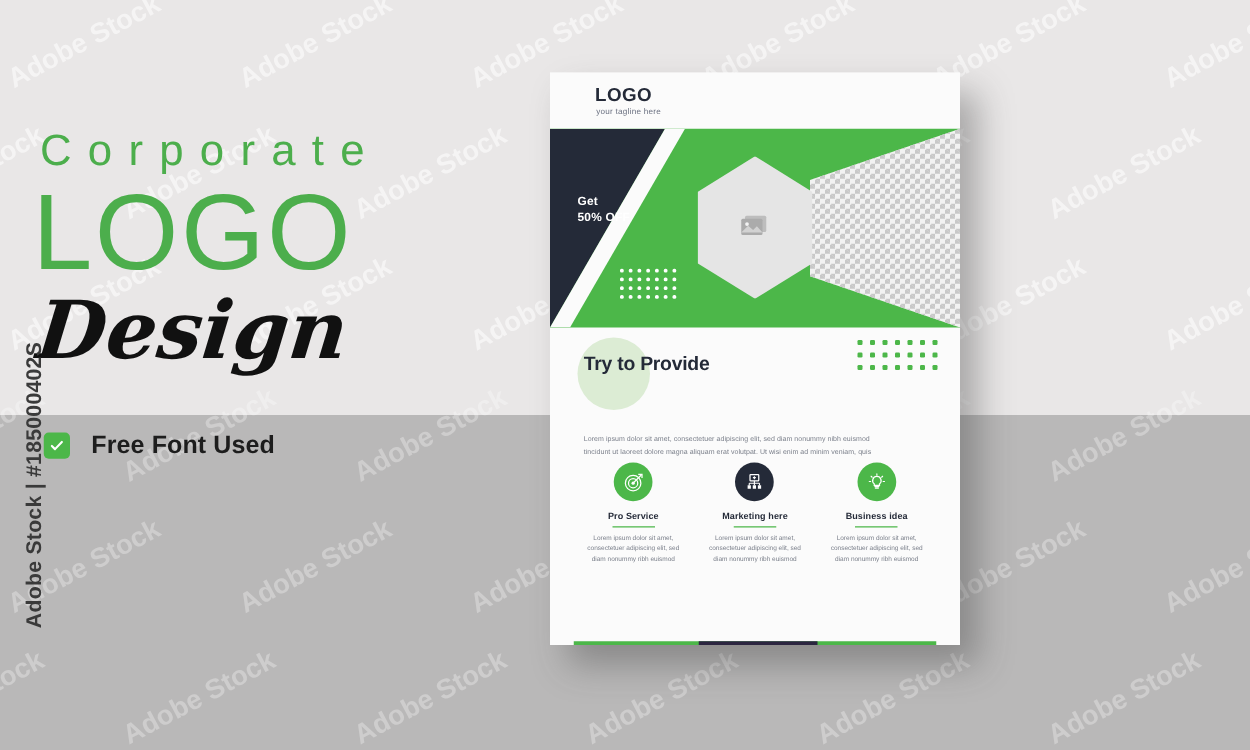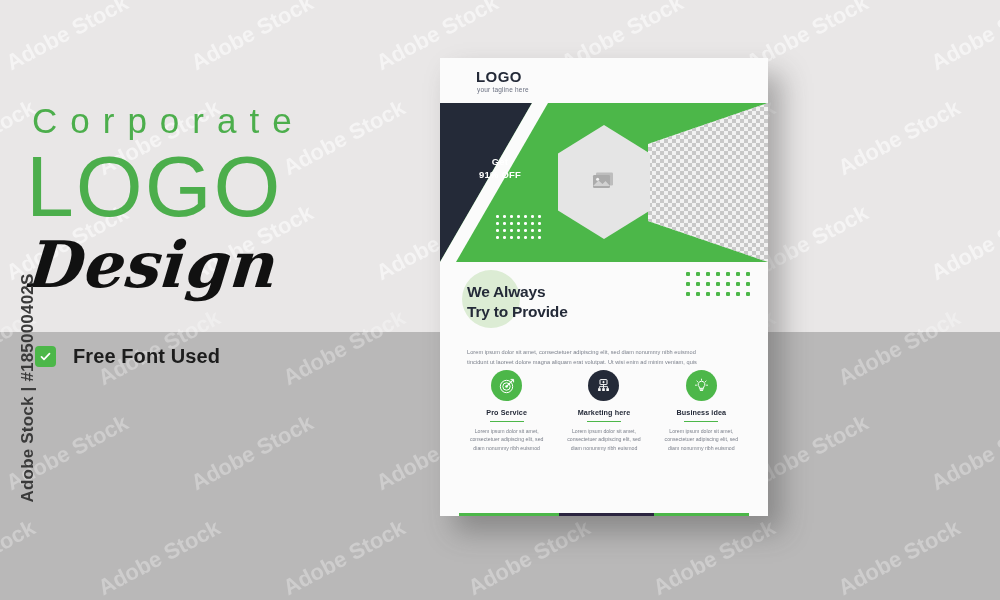--- a/index.html
+++ b/index.html
@@ -71,21 +71,21 @@
     color:#242a38;letter-spacing:.4px;}
   #logo-tagline{position:absolute;left:37px;top:28px;font-size:6.5px;color:#6a7080;letter-spacing:.2px;}
 
   #hero{position:absolute;left:0;top:45px;width:328px;height:159px;background:#4cb749;overflow:hidden;}
   
   #hero-dark{position:absolute;left:0;top:0;width:120px;height:159px;background:#242a38;
     clip-path:polygon(0 0,92px 0,0 159px);}
   #hero-white-slash{position:absolute;left:0;top:0;width:132px;height:159px;background:#fbfbfb;
     clip-path:polygon(92px 0,108px 0,16px 159px,0 159px);}
   #offer{position:absolute;left:22px;top:52px;width:76px;color:#fff;font-size:9.5px;
-    font-weight:700;line-height:13px;text-align:center;letter-spacing:.2px;}
+    font-weight:700;line-height:13px;text-align:left;letter-spacing:.2px;}
   
   #hero-checker{
     position:absolute;right:0;top:0;width:120px;height:159px;
     background-image:
       linear-gradient(45deg,#c8c8c8 25%,transparent 25%,transparent 75%,#c8c8c8 75%),
       linear-gradient(45deg,#c8c8c8 25%,transparent 25%,transparent 75%,#c8c8c8 75%);
     background-size:8px 8px;background-position:0 0,4px 4px;background-color:#f2f2f2;
     clip-path:polygon(120px 0,120px 159px,0 118px,0 41px);
   }
   
@@ -192,21 +192,21 @@
     <div id="logo-text">LOGO</div>
     <div id="logo-tagline">your tagline here</div>
   </div>
 
   <div id="hero">
     <div id="hero-checker"></div>
     <div id="hero-dark"></div>
     <div id="hero-white-slash"></div>
     <div id="offer">
       <span>Get</span><br>
-      <span>91% OFF</span>
+      <span>50% OFF</span>
     </div>
     <div id="hero-hex">
       <span>
         <svg width="26" height="20" viewBox="0 0 26 20">
           <rect x="5" y="2.5" width="17" height="13" rx="1.2" fill="#bdbdbd"></rect>
           <rect x="2" y="5" width="17" height="13" rx="1.2" fill="#ababab"></rect>
           <circle cx="6.6" cy="9.2" r="1.5" fill="#ffffff" opacity=".85"></circle>
           <path d="M2 16 L7.5 10.5 L11.5 14 L14.5 11 L19 16 Z" fill="#d2d2d2"></path>
         </svg>
       </span>
@@ -238,21 +238,20 @@
         <i></i>
         <i></i>
         <i></i>
         <i></i>
         <i></i>
       </div>
   </div>
 
   <div id="body-blob"></div>
   <div id="headline">
-    <div>We Always</div>
     <div>Try to Provide</div>
   </div>
   <div id="body-dots">
       <i></i>
       <i></i>
       <i></i>
       <i></i>
       <i></i>
       <i></i>
       <i></i>

